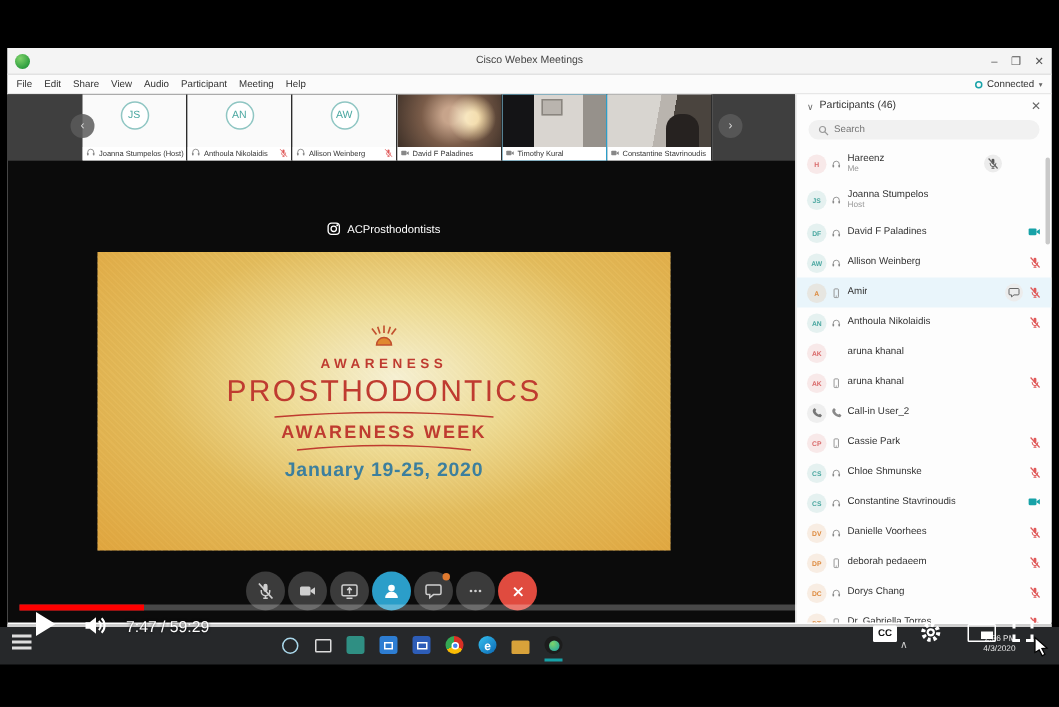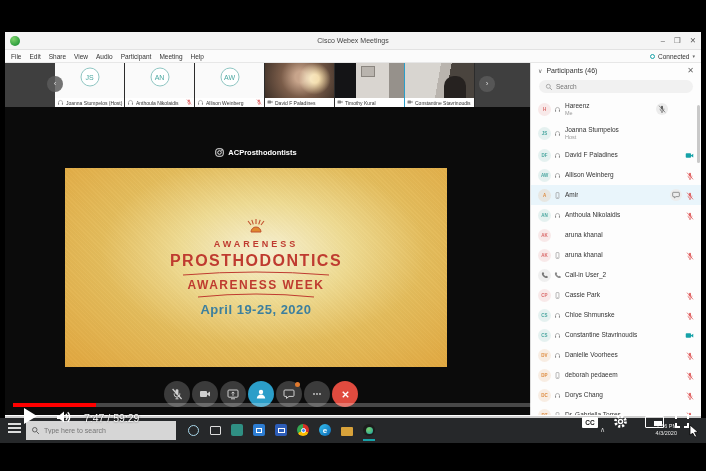--- a/index.html
+++ b/index.html
@@ -33,24 +33,24 @@
   .vbg.warm{background:radial-gradient(circle at 52% 40%,#c7a48b 0 14%,#7a5c49 48%,#3c2f27 100%),radial-gradient(circle at 72% 45%,rgba(255,220,150,.9) 0 8%,transparent 30%);background-blend-mode:screen;}
   .vbg.bright{background:linear-gradient(90deg,#141416 0 30%,#d9d5d0 30% 78%,#96918b 78% 100%);}
   .vbg.bright:before{content:"";position:absolute;left:38%;top:3px;width:12px;height:9px;background:#b9b4ae;border:1px solid #8a857f;}
   .vbg.dim{background:linear-gradient(100deg,#d8d5d0 0 48%,#b9b4ae 48% 62%,#4a443e 62% 100%);}
   .vbg.dim:after{content:"";position:absolute;right:8px;bottom:0;width:22px;height:22px;border-radius:45% 45% 0 0;background:#262220;}
   .tile .lbl{position:absolute;left:0;right:0;bottom:0;height:9px;background:#fff;display:flex;align-items:center;gap:2px;padding:0 2px;font-size:5px;color:#333;white-space:nowrap;overflow:hidden;}
   .tile .lbl svg{flex:none;}
   
   #stage{position:relative;height:308px;}
   #insta-row{position:absolute;left:60px;width:382px;top:41px;display:flex;align-items:center;justify-content:center;gap:4px;color:#fff;}
-  #insta-row span{font-size:7.5px;font-weight:bold;}
+  #insta-row span{font-size:7.5px;font-weight:normal;}
   #slide{position:absolute;left:60px;top:61px;width:382px;height:199px;background:radial-gradient(ellipse at 52% 42%,rgba(252,246,216,.97) 0%,rgba(247,227,152,.95) 30%,rgba(241,199,96,.92) 58%,rgba(233,172,64,.95) 100%),repeating-linear-gradient(45deg,rgba(255,255,255,.3) 0 1px,rgba(214,126,44,.14) 1px 2px,rgba(140,170,205,.10) 2px 3px);display:flex;flex-direction:column;align-items:center;justify-content:center;text-align:center;}
   #slide .l1{color:#bf3b30;font-size:9px;font-weight:bold;letter-spacing:3px;margin-top:6px;}
-  #slide .l2{color:#bf3b30;font-size:16px;font-weight:bold;letter-spacing:1.5px;margin-top:3px;}
+  #slide .l2{color:#bf3b30;font-size:20px;font-weight:normal;letter-spacing:1.5px;margin-top:3px;}
   #slide .l3{color:#bf3b30;font-size:12px;font-weight:bold;letter-spacing:1.5px;margin-top:2px;text-align:center;}
   #slide .l4{color:#3c7f9e;font-size:13px;font-weight:bold;margin-top:4px;letter-spacing:.5px;}
   #slide svg.arc{display:block;margin-top:1px;}
   
   #controls{position:absolute;left:159px;top:274px;display:flex;gap:2px;}
   .cbtn{position:relative;width:26px;height:26px;border-radius:50%;background:#3b3b3b;border:none;color:#cfcfcf;display:flex;align-items:center;justify-content:center;}
   .cbtn.active{background:#2b9ec9;color:#fff;}
   .cbtn.danger{background:#e04b3f;color:#fff;}
   .cbtn .badge{position:absolute;right:2px;top:1px;width:5px;height:5px;border-radius:50%;background:#e07a2f;}
   
@@ -242,21 +242,21 @@
           </svg>
           <div class="l1">AWARENESS</div>
           <div class="l2">PROSTHODONTICS</div>
           <svg class="arc" width="150" height="5" viewBox="0 0 150 5">
               <path d="M2 4 Q75 -2 148 4" fill="none" stroke="#bf3b30" stroke-width="1"></path>
             </svg>
           <div class="l3">AWARENESS WEEK</div>
           <svg class="arc" width="120" height="5" viewBox="0 0 120 5">
               <path d="M2 4 Q60 -2 118 4" fill="none" stroke="#bf3b30" stroke-width="1"></path>
             </svg>
-          <div class="l4">April 19-25, 2020</div>
+          <div class="l4">January 19-25, 2020</div>
         </div>
         <div id="controls">
             <button class="cbtn">
               <svg width="12" height="12" viewBox="0 0 12 12">
                 <rect x="4.6" y="1.2" width="2.8" height="5.4" rx="1.4" fill="currentColor"></rect>
                 <path d="M3.2 5.4v.9a2.8 2.8 0 0 0 5.6 0v-.9" fill="none" stroke="currentColor"></path>
                 <path d="M6 9.2v1.5M4.5 10.8h3" stroke="currentColor"></path>
                 <line x1="1.6" y1="1" x2="10.6" y2="11" stroke="currentColor" stroke-width="1.2"></line>
               </svg>
             </button>
@@ -630,27 +630,20 @@
     </div>
   </div>
 </div>
 
 <div id="taskbar">
   <span id="tb-start">
       <i></i>
       <i></i>
       <i></i>
     </span>
-  <div id="tb-search">
-    <svg width="9" height="9" viewBox="0 0 12 12">
-        <circle cx="5" cy="5" r="3" fill="none" stroke="#555" stroke-width="1.2"></circle>
-        <line x1="7.4" y1="7.4" x2="10.5" y2="10.5" stroke="#555" stroke-width="1.2"></line>
-      </svg>
-    <input placeholder="Type here to search" style="">
-  </div>
   <div id="tb-apps">
       <span class="tbi app-cortana">
         <span style="width:11px;height:11px;border:1.5px solid #a9d7ea;border-radius:50%;display:block"></span>
       </span>
       <span class="tbi app-task-view">
         <span style="width:11px;height:9px;border:1.5px solid #ddd;border-radius:1px;display:block"></span>
       </span>
       <span class="tbi app-photos">
         <span style="width:12px;height:12px;background:#2f8f83;border-radius:2px;display:block"></span>
       </span>

